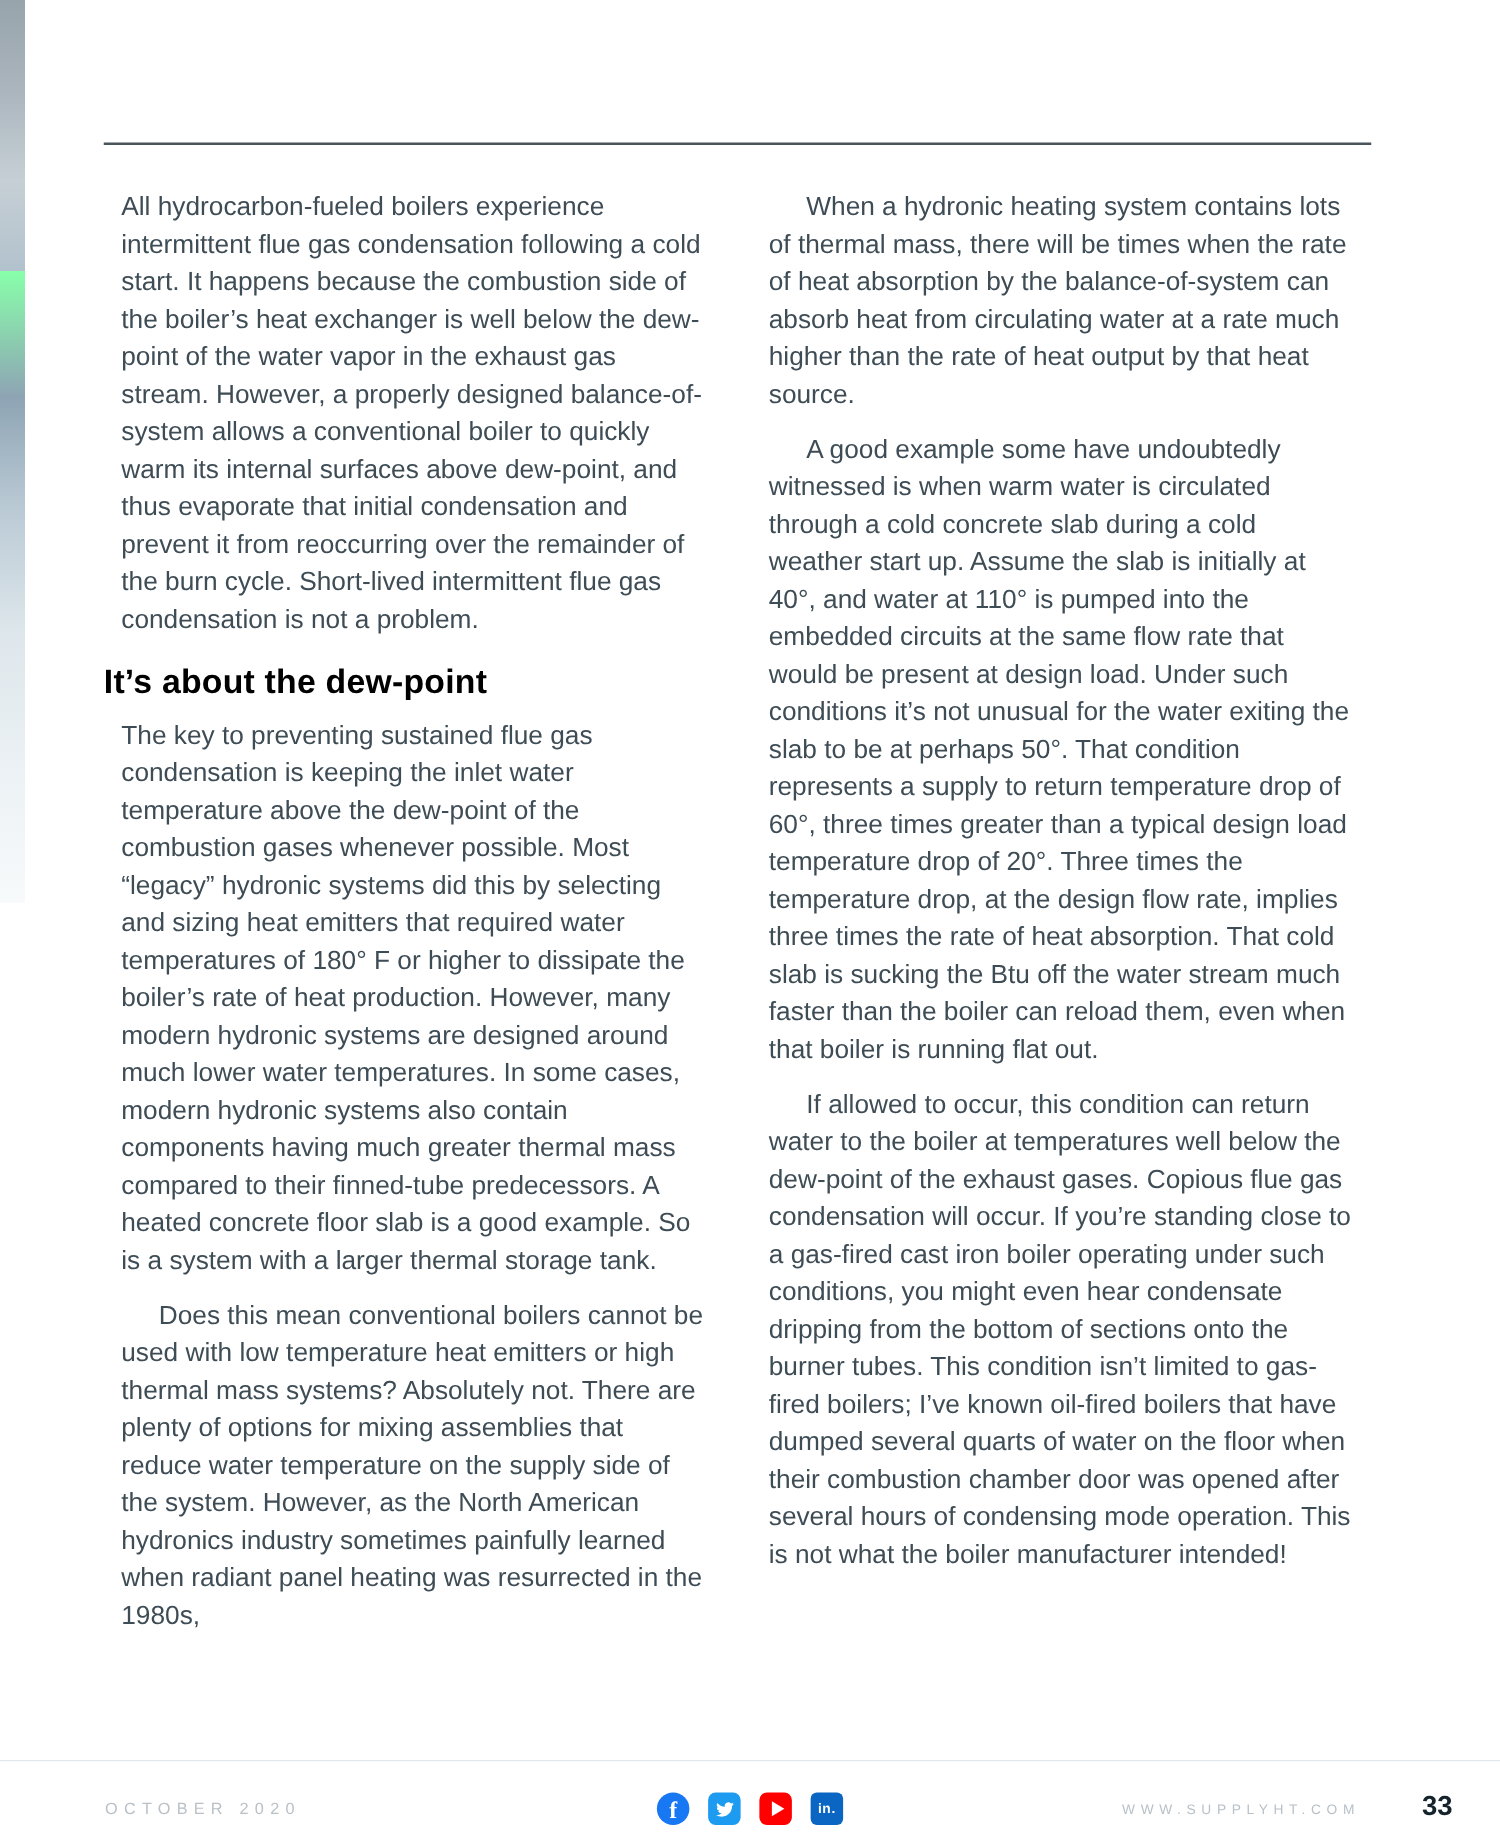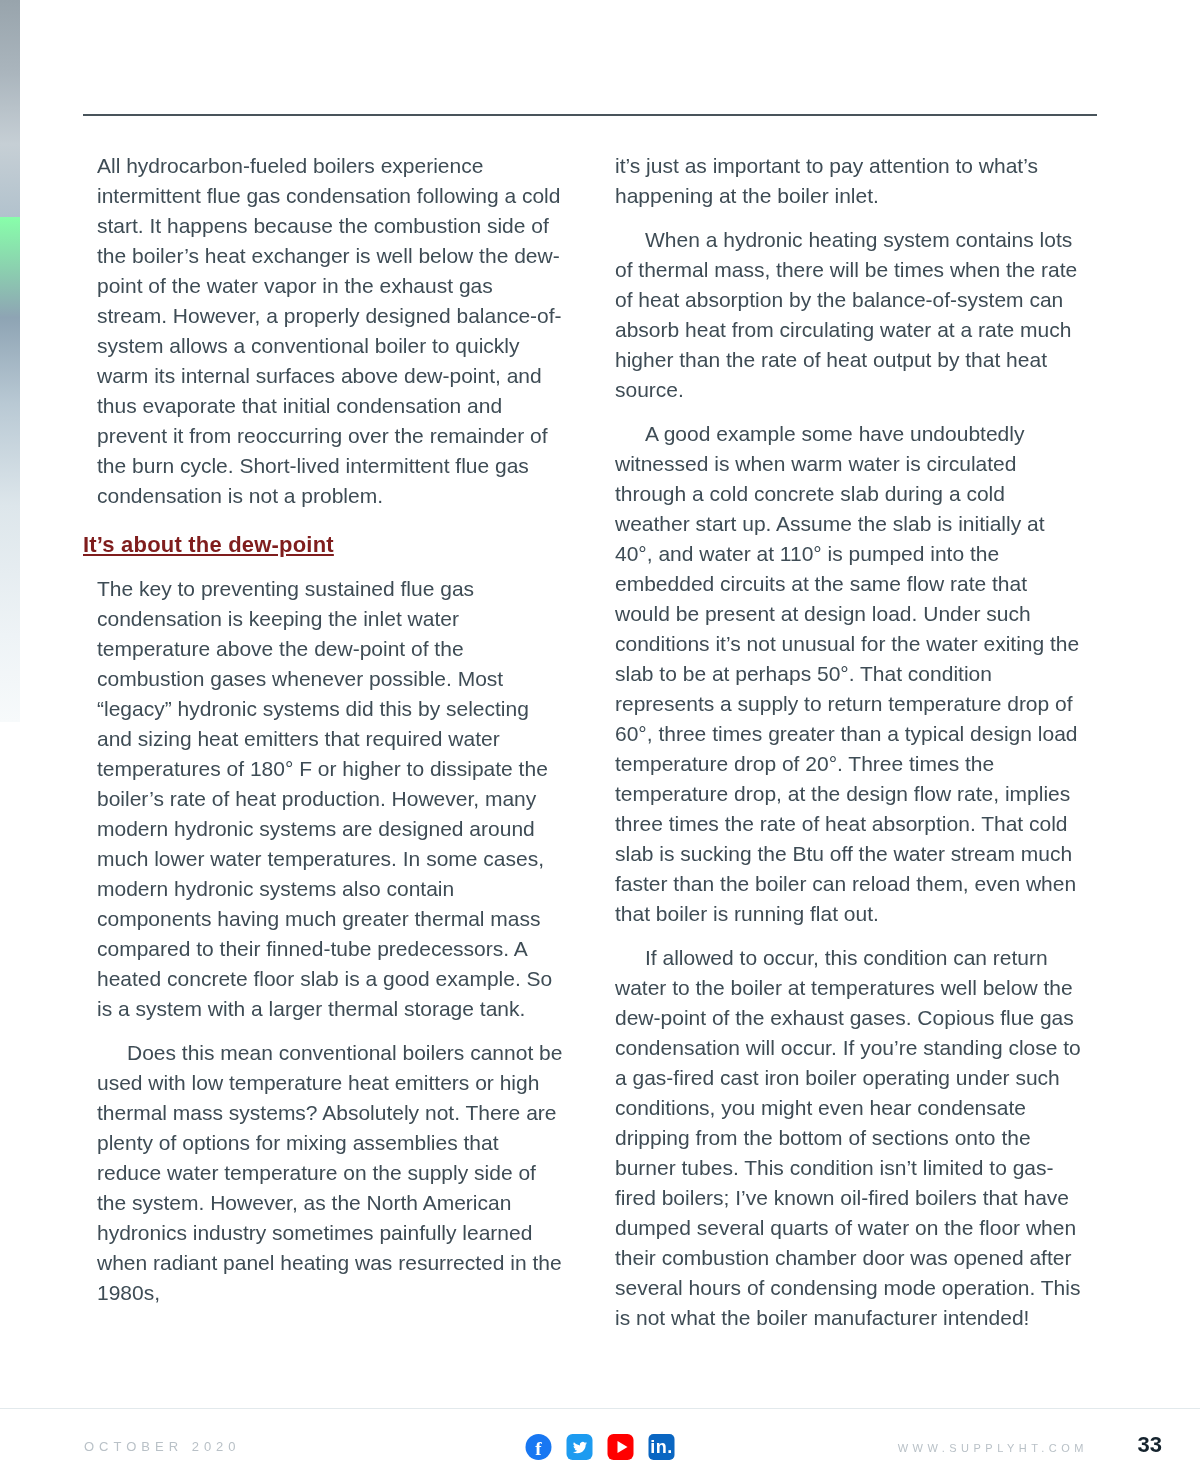--- a/index.html
+++ b/index.html
@@ -58,26 +58,25 @@
   .col {
     width: 496px;
   }
   .article p {
     margin: 14px;
   }
   .article p.indent {
     text-indent: 30px;
   }
   .section-heading {
-    color: #7f1d1d;
-    font-size: 22px;
+    color: #000000;
+    font-size: 27px;
     font-weight: 700;
     margin: 19px 0 4px 0;
     letter-spacing: 0.2px;
-    text-decoration: underline;
   }
 
   
   .footer-rule {
     position: absolute;
     left: 0;
     right: 0;
     top: 1408px;
     height: 1px;
     background: #e2e9ec;
@@ -156,40 +155,39 @@
     border-left: 10px solid #ffffff;
     border-top: 6px solid transparent;
     border-bottom: 6px solid transparent;
     margin-left: 3px;
   }
   .icon-li {
     border-radius: 5px;
     background: #0a66c2;
     color: #ffffff;
     font-weight: bold;
-    font-size: 18px;
+    font-size: 11px;
     letter-spacing: 0.5px;
   }
 </style>
 </head>
 <body>
 
 <div class="edge-strip"></div>
 
 <div class="top-rule"></div>
 
 <div class="article">
   <div class="col">
     <p>All hydrocarbon-fueled boilers experience intermittent flue gas condensation following a cold start. It happens because the combustion side of the boiler’s heat exchanger is well below the dew-point of the water vapor in the exhaust gas stream. However, a properly designed balance-of-system allows a conventional boiler to quickly warm its internal surfaces above dew-point, and thus evaporate that initial condensation and prevent it from reoccurring over the remainder of the burn cycle. Short-lived intermittent flue gas condensation is not a problem.</p>
     <h2 class="section-heading">It’s about the dew-point</h2>
     <p>The key to preventing sustained flue gas condensation is keeping the inlet water temperature above the dew-point of the combustion gases whenever possible. Most “legacy” hydronic systems did this by selecting and sizing heat emitters that required water temperatures of 180° F or higher to dissipate the boiler’s rate of heat production. However, many modern hydronic systems are designed around much lower water temperatures. In some cases, modern hydronic systems also contain components having much greater thermal mass compared to their finned-tube predecessors. A heated concrete floor slab is a good example. So is a system with a larger thermal storage tank.</p>
     <p class="indent">Does this mean conventional boilers cannot be used with low temperature heat emitters or high thermal mass systems? Absolutely not. There are plenty of options for mixing assemblies that reduce water temperature on the supply side of the system. However, as the North American hydronics industry sometimes painfully learned when radiant panel heating was resurrected in the 1980s,</p>
   </div>
   <div class="col">
-    <p>it’s just as important to pay attention to what’s happening at the boiler inlet.</p>
     <p class="indent">When a hydronic heating system contains lots of thermal mass, there will be times when the rate of heat absorption by the balance-of-system can absorb heat from circulating water at a rate much higher than the rate of heat output by that heat source.</p>
     <p class="indent">A good example some have undoubtedly witnessed is when warm water is circulated through a cold concrete slab during a cold weather start up. Assume the slab is initially at 40°, and water at 110° is pumped into the embedded circuits at the same flow rate that would be present at design load. Under such conditions it’s not unusual for the water exiting the slab to be at perhaps 50°. That condition represents a supply to return temperature drop of 60°, three times greater than a typical design load temperature drop of 20°. Three times the temperature drop, at the design flow rate, implies three times the rate of heat absorption. That cold slab is sucking the Btu off the water stream much faster than the boiler can reload them, even when that boiler is running flat out.</p>
     <p class="indent">If allowed to occur, this condition can return water to the boiler at temperatures well below the dew-point of the exhaust gases. Copious flue gas condensation will occur. If you’re standing close to a gas-fired cast iron boiler operating under such conditions, you might even hear condensate dripping from the bottom of sections onto the burner tubes. This condition isn’t limited to gas-fired boilers; I’ve known oil-fired boilers that have dumped several quarts of water on the floor when their combustion chamber door was opened after several hours of condensing mode operation. This is not what the boiler manufacturer intended!</p>
   </div>
 </div>
 
 <div class="footer-rule"></div>
 
 <div class="footer">
   <span class="footer-issue">OCTOBER 2020</span>

